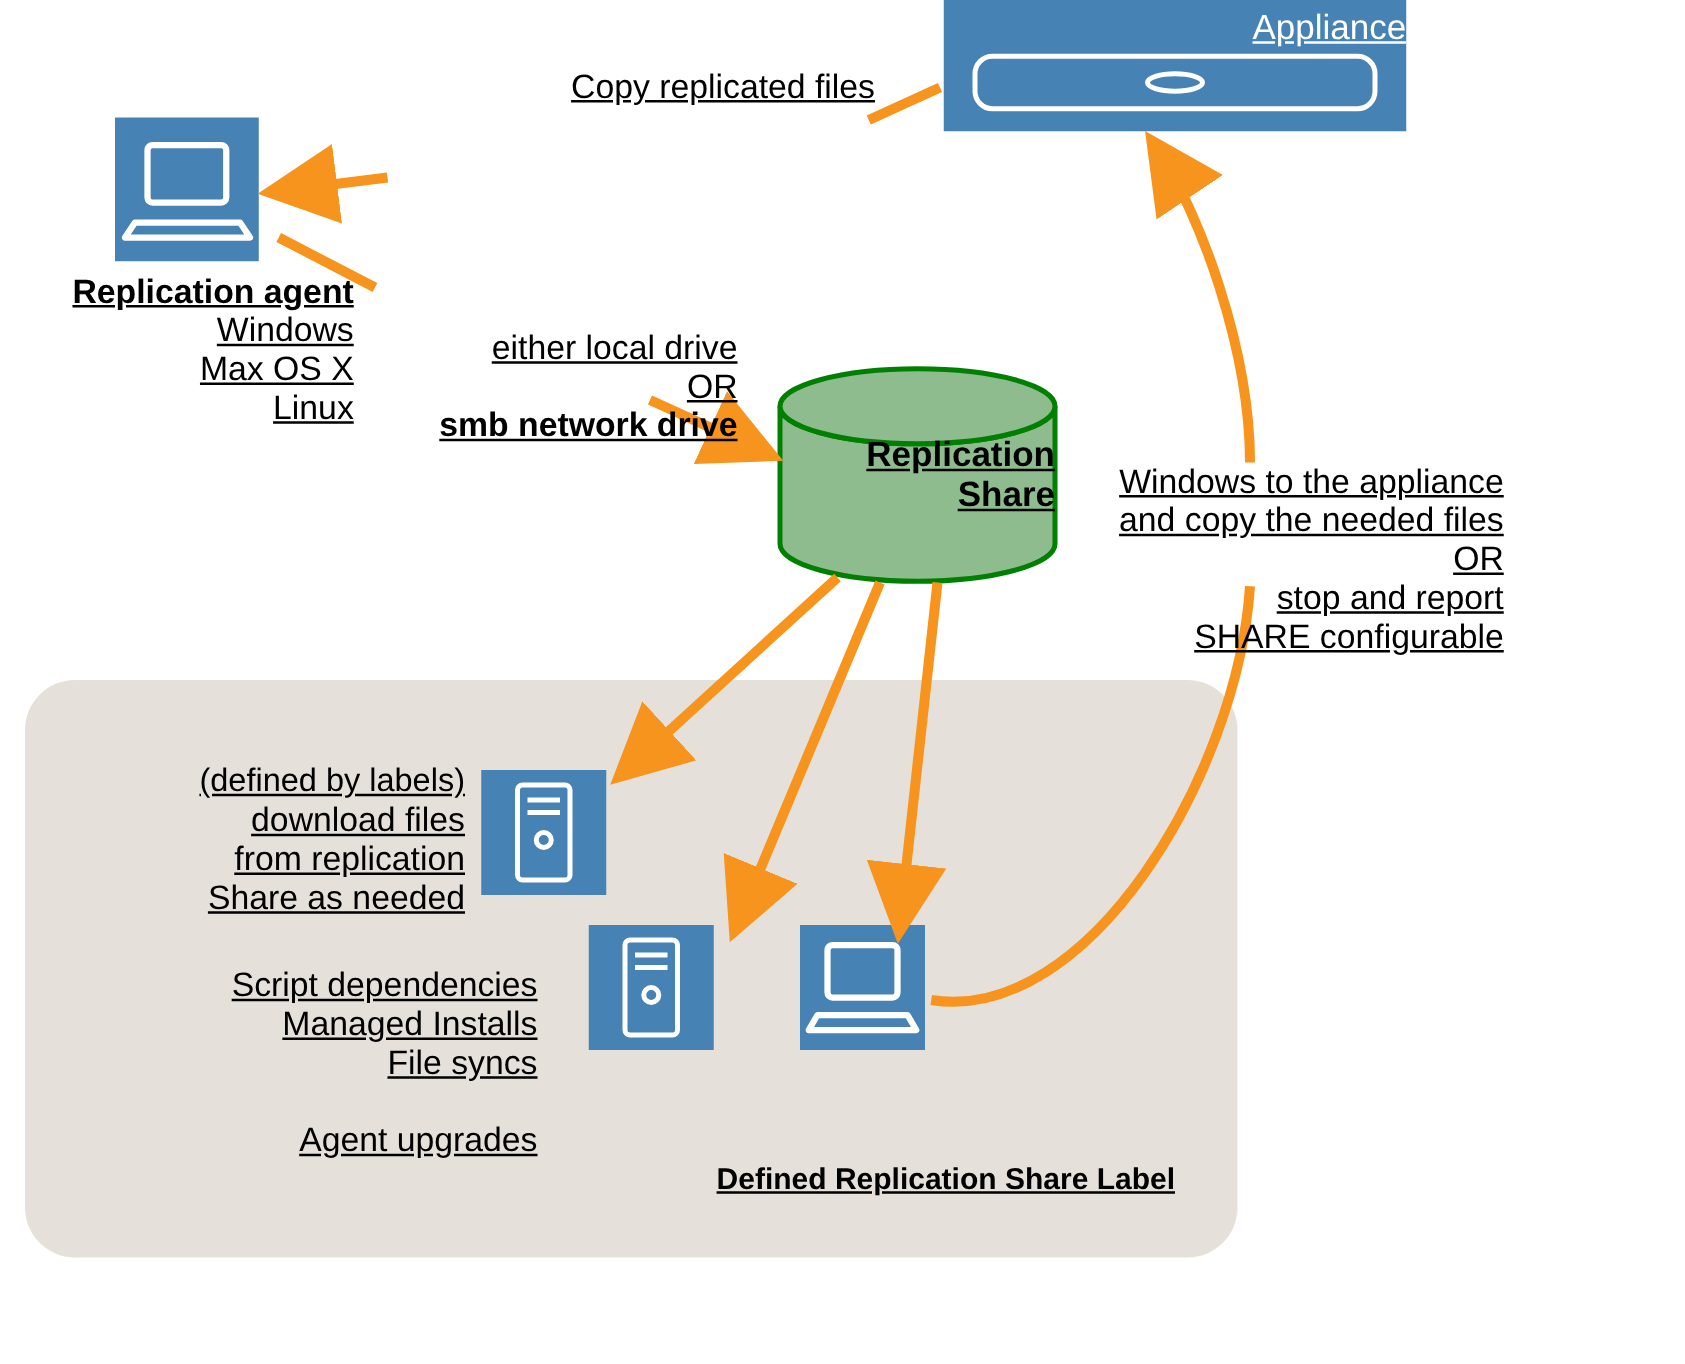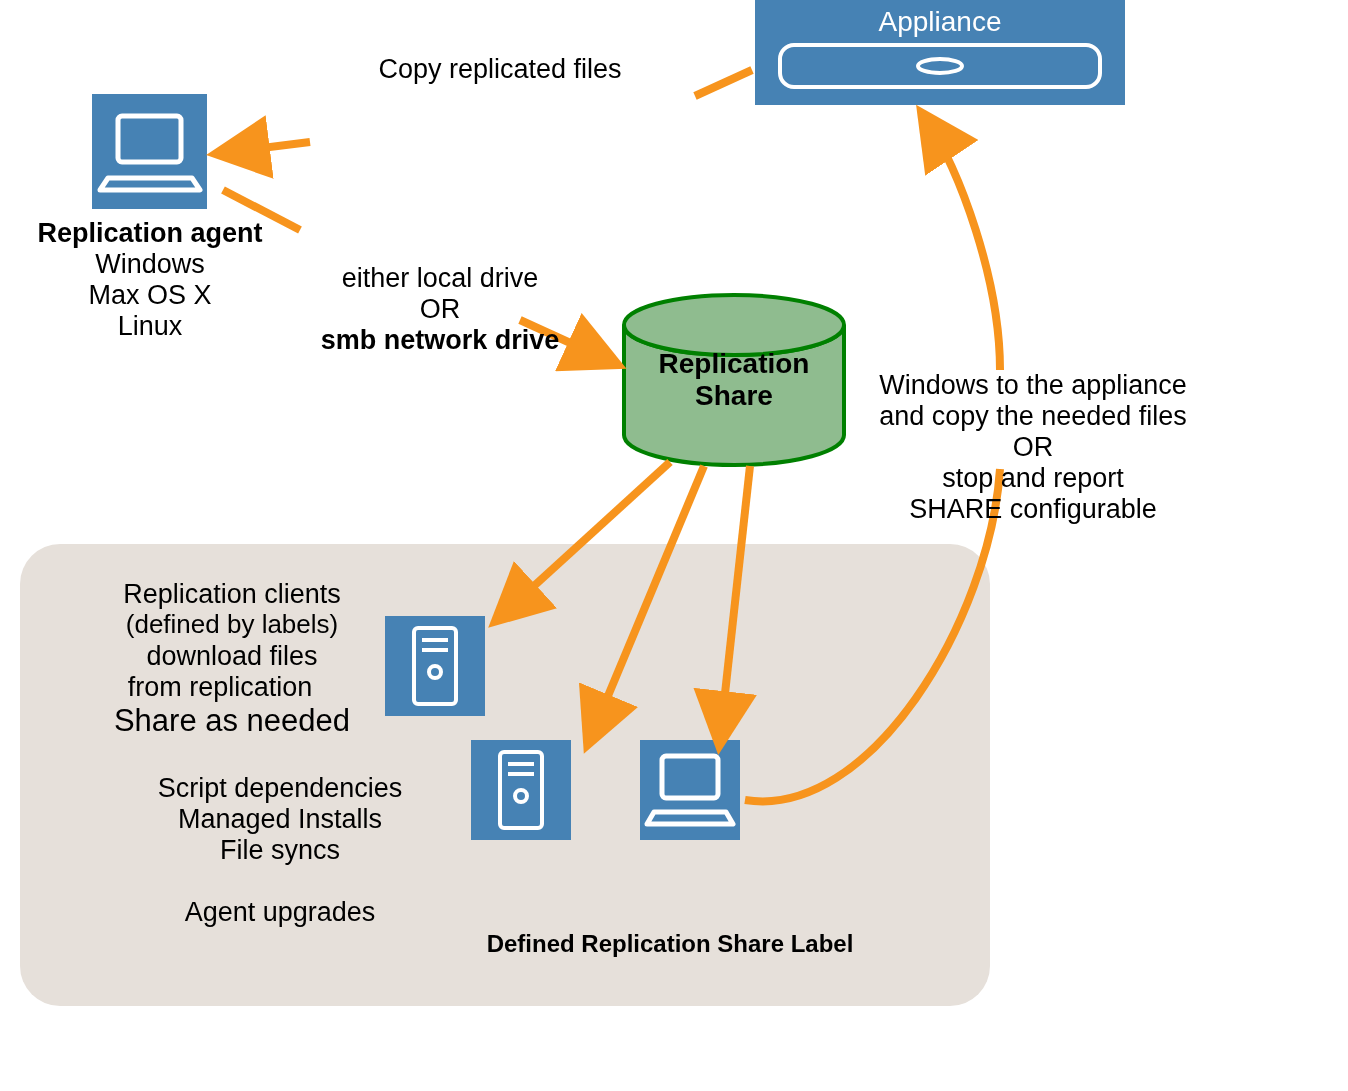--- a/index.html
+++ b/index.html
@@ -18,23 +18,24 @@
   }
   svg.canvas {
     position: absolute;
     left: 0; top: 0;
     width: 1348px; height: 1091px;
     pointer-events: none;
   }
   .textblock {
     position: absolute;
     color: #000;
-    text-align: center;
+    text-align: right;
     line-height: 1.15;
     white-space: pre;
+    text-decoration: underline;
   }
   .share-label-box {
     position: absolute;
     border-radius: 40px;
   }
 </style>
 </head>
 <body>
 <div class="stage">
 
@@ -124,25 +125,24 @@
 
 <div class="textblock" style="left:624px; top:348px; width:220px; font-size:28px; font-weight:700;">Replication</div>
 <div class="textblock" style="left:624px; top:380px; width:220px; font-size:28px; font-weight:700;">Share</div>
 
 <div class="textblock" style="left:863px; top:370px; width:340px; font-size:27px;">Windows to the appliance</div>
 <div class="textblock" style="left:863px; top:401px; width:340px; font-size:27px;">and copy the needed files</div>
 <div class="textblock" style="left:863px; top:432px; width:340px; font-size:27px;">OR</div>
 <div class="textblock" style="left:863px; top:463px; width:340px; font-size:27px;">stop and report</div>
 <div class="textblock" style="left:863px; top:494px; width:340px; font-size:27px;">SHARE configurable</div>
 
-<div class="textblock" style="left:92px; top:579px; width:280px; font-size:27px;">Replication clients</div>
 <div class="textblock" style="left:92px; top:610px; width:280px; font-size:26px;">(defined by labels)</div>
 <div class="textblock" style="left:92px; top:641px; width:280px; font-size:27px;">download files</div>
-<div class="textblock" style="left:80px; top:672px; width:280px; font-size:27px;">from replication</div>
-<div class="textblock" style="left:92px; top:703px; width:280px; font-size:31px;">Share as needed</div>
+<div class="textblock" style="left:92px; top:672px; width:280px; font-size:27px;">from replication</div>
+<div class="textblock" style="left:92px; top:703px; width:280px; font-size:27px;">Share as needed</div>
 
 <div class="textblock" style="left:130px; top:773px; width:300px; font-size:27px;">Script dependencies</div>
 <div class="textblock" style="left:130px; top:804px; width:300px; font-size:27px;">Managed Installs</div>
 <div class="textblock" style="left:130px; top:835px; width:300px; font-size:27px;">File syncs</div>
 <div class="textblock" style="left:130px; top:897px; width:300px; font-size:27px;">Agent upgrades</div>
 
 <div class="textblock" style="left:400px; top:930px; width:540px; font-size:24px; font-weight:700;">Defined Replication Share Label</div>
 
 </div>
 

